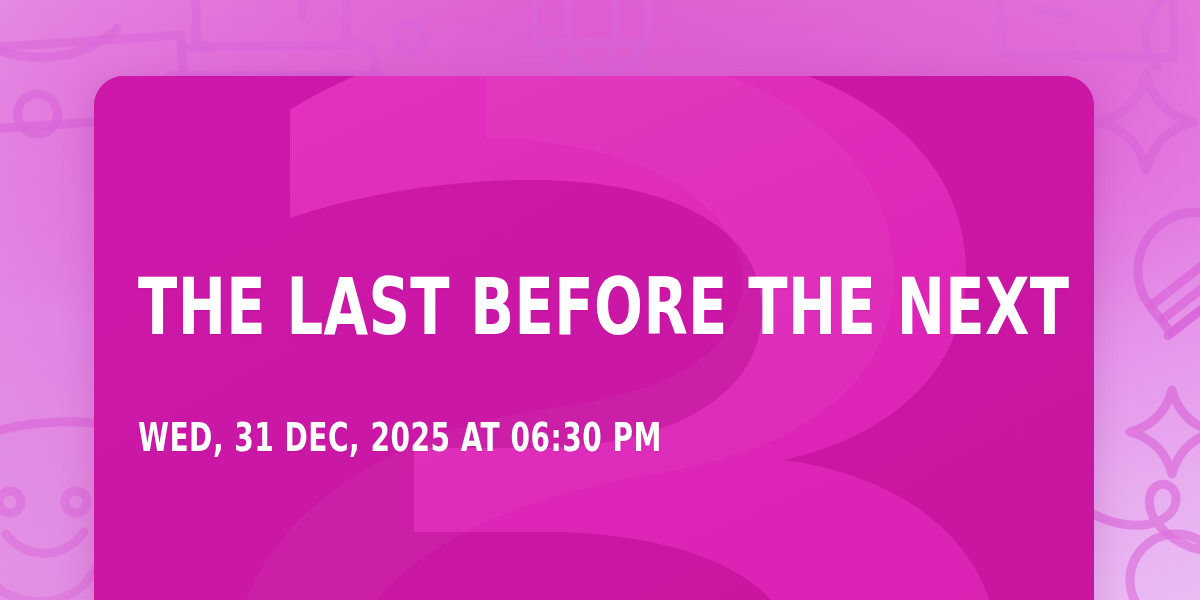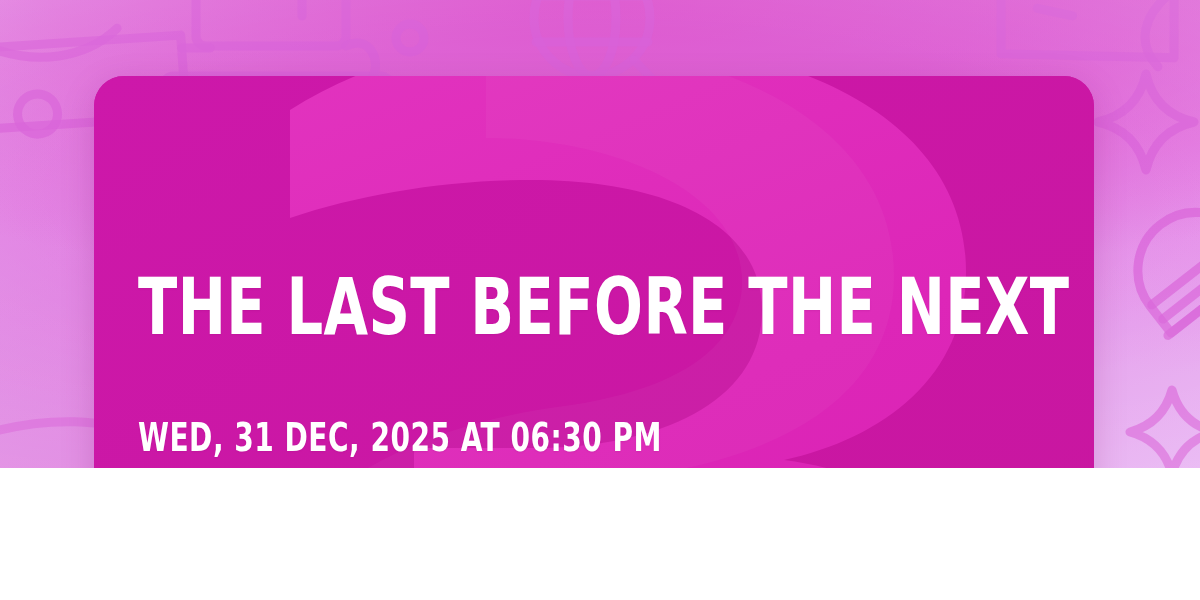--- a/index.html
+++ b/index.html
@@ -7,21 +7,21 @@
 
   html, body {
     width:1200px; height:600px;
     overflow:hidden;
     font-family:"Liberation Sans", sans-serif;
   }
 
   
   #stage{
     position:relative;
-    width:1200px; height:468px;
+    width:1200px; height:600px;
     overflow:hidden;
     background:#e3a0ee;
   }
 
   
   .bg-wash{
     position:absolute; inset:0;
     background:
       radial-gradient(120% 90% at 50% 0%,   rgba(221,85,206,0.92) 0%, rgba(221,85,206,0.55) 38%, rgba(221,85,206,0.0) 70%),
       radial-gradient(80% 70% at 4% 46%,    rgba(226,120,224,0.55) 0%, rgba(226,120,224,0) 65%),

